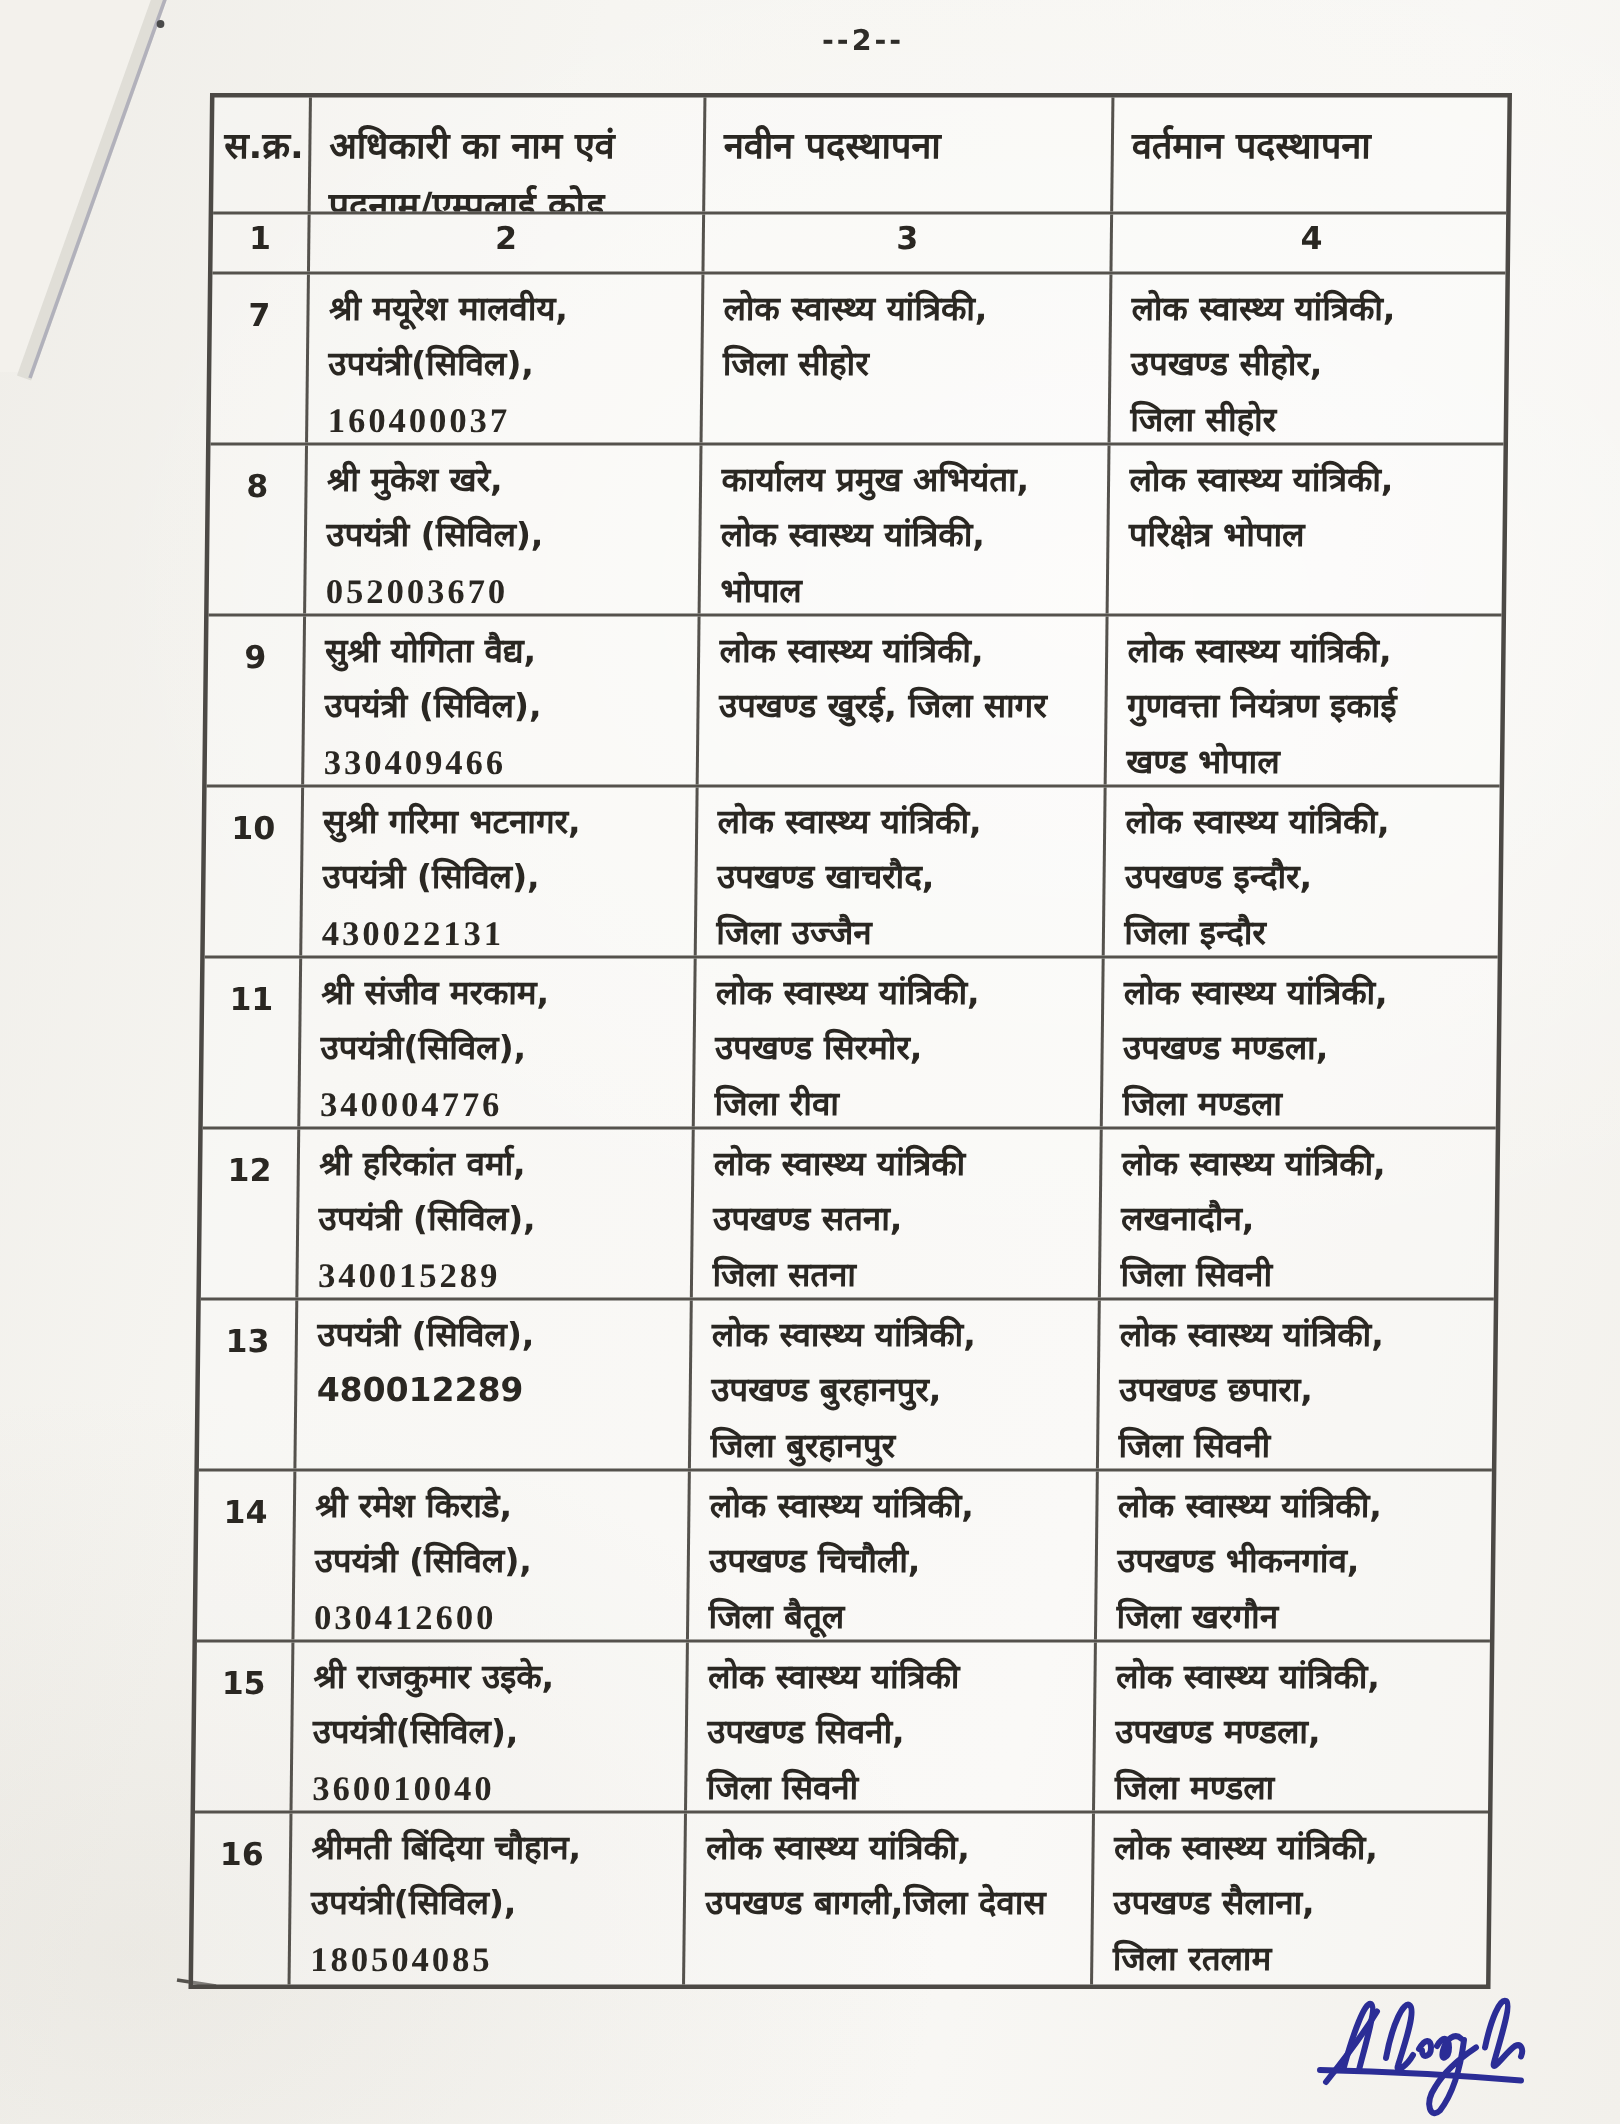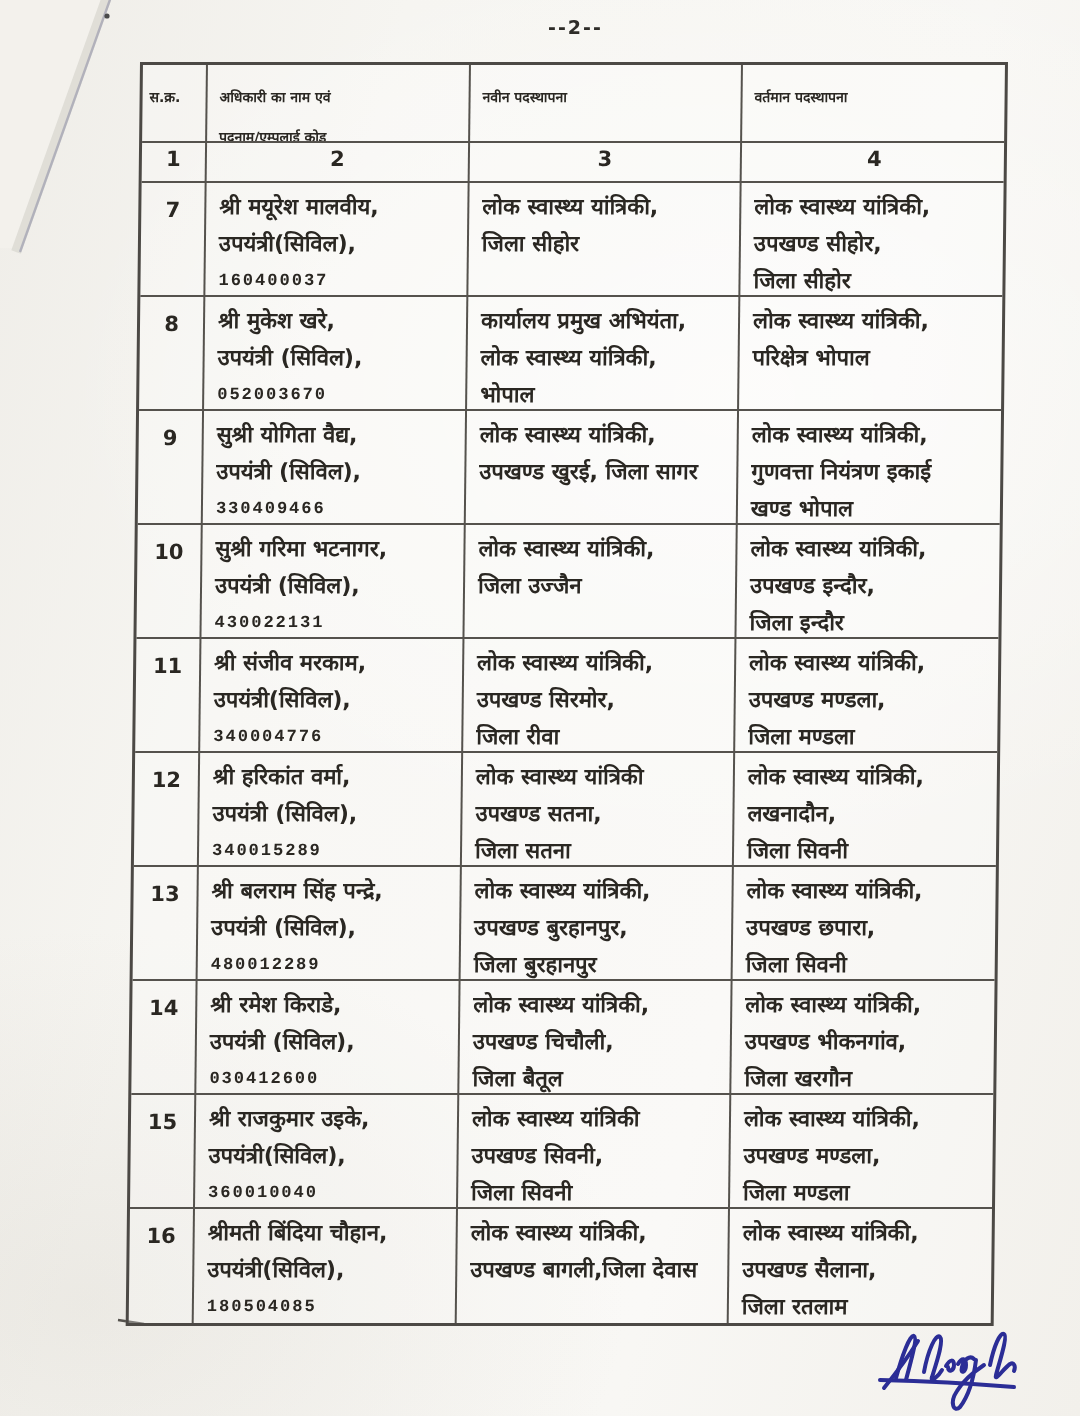--- a/index.html
+++ b/index.html
@@ -33,33 +33,33 @@
     transform: skewX(-0.65deg);
     transform-origin: top left;
     background: rgba(255,255,255,0.25);
   }
   .row { display: grid; grid-template-columns: 65px 263px 272px 265px; border-bottom: 2px solid #55524d; }
   .row > .cell { border-right: 2px solid #55524d; overflow: hidden; }
   .row > .cell:last-child { border-right: none; }
   #table-body .row:last-child { border-bottom: none; }
 
   .header-row { height: 78px; }
-  .header-row .cell { padding: 12px 8px 0 12px; font-size: 14px; font-weight: 600; line-height: 40px; }
+  .header-row .cell { padding: 12px 8px 0 12px; font-size: 24px; font-weight: 600; line-height: 40px; }
   .header-row .cell.sn-cell { padding: 12px 2px 0 7px; }
 
   .num-row { height: 40px; }
   .num-row .cell { text-align: center; padding-top: 4px; font-size: 21px; font-weight: 600; }
 
   .data-row { height: 114px; }
   .data-row .cell { padding: 5px 8px 0 13px; font-size: 22px; font-weight: 600; line-height: 37px; }
   .data-row .cell.sn-cell { text-align: center; padding: 9px 0 0 0; font-size: 21px; }
   .line { white-space: nowrap; }
   .cell[data-role="name"] .line:nth-child(3) {
-    font-family: Liberation Mono, monospace;
-    font-size: 17px;
+    font-family: Liberation Serif, serif;
+    font-size: 23px;
     letter-spacing: 2px;
     font-weight: 600;
   }
 
   .signature-svg { position: absolute; left: 856px; top: 1320px; }
 </style>
 </head>
 <body>
 
 <svg class="artifacts" width="1080" height="1416" viewBox="0 0 1080 1416" aria-hidden="true">
@@ -154,20 +154,21 @@
 
   <div class="row data-row">
     <div class="cell sn-cell" data-role="sn">10</div>
     <div class="cell" data-role="name">
           <div class="line">सुश्री गरिमा  भटनागर,</div>
           <div class="line">उपयंत्री (सिविल),</div>
           <div class="line">430022131</div>
         </div>
     <div class="cell" data-role="current">
           <div class="line">लोक स्वास्थ्य यांत्रिकी,</div>
+          <div class="line">उपखण्ड खाचरौद,</div>
           <div class="line">जिला उज्जैन</div>
         </div>
     <div class="cell" data-role="new">
           <div class="line">लोक स्वास्थ्य यांत्रिकी,</div>
           <div class="line">उपखण्ड इन्दौर,</div>
           <div class="line">जिला इन्दौर</div>
         </div>
   </div>
 
   <div class="row data-row">
@@ -204,21 +205,20 @@
     <div class="cell" data-role="new">
           <div class="line">लोक स्वास्थ्य यांत्रिकी,</div>
           <div class="line">लखनादौन,</div>
           <div class="line">जिला सिवनी</div>
         </div>
   </div>
 
   <div class="row data-row">
     <div class="cell sn-cell" data-role="sn">13</div>
     <div class="cell" data-role="name">
-          <div class="line">श्री बलराम सिंह पन्द्रे,</div>
           <div class="line">उपयंत्री (सिविल),</div>
           <div class="line">480012289</div>
         </div>
     <div class="cell" data-role="current">
           <div class="line">लोक स्वास्थ्य यांत्रिकी,</div>
           <div class="line">उपखण्ड बुरहानपुर,</div>
           <div class="line">जिला बुरहानपुर</div>
         </div>
     <div class="cell" data-role="new">
           <div class="line">लोक स्वास्थ्य यांत्रिकी,</div>

